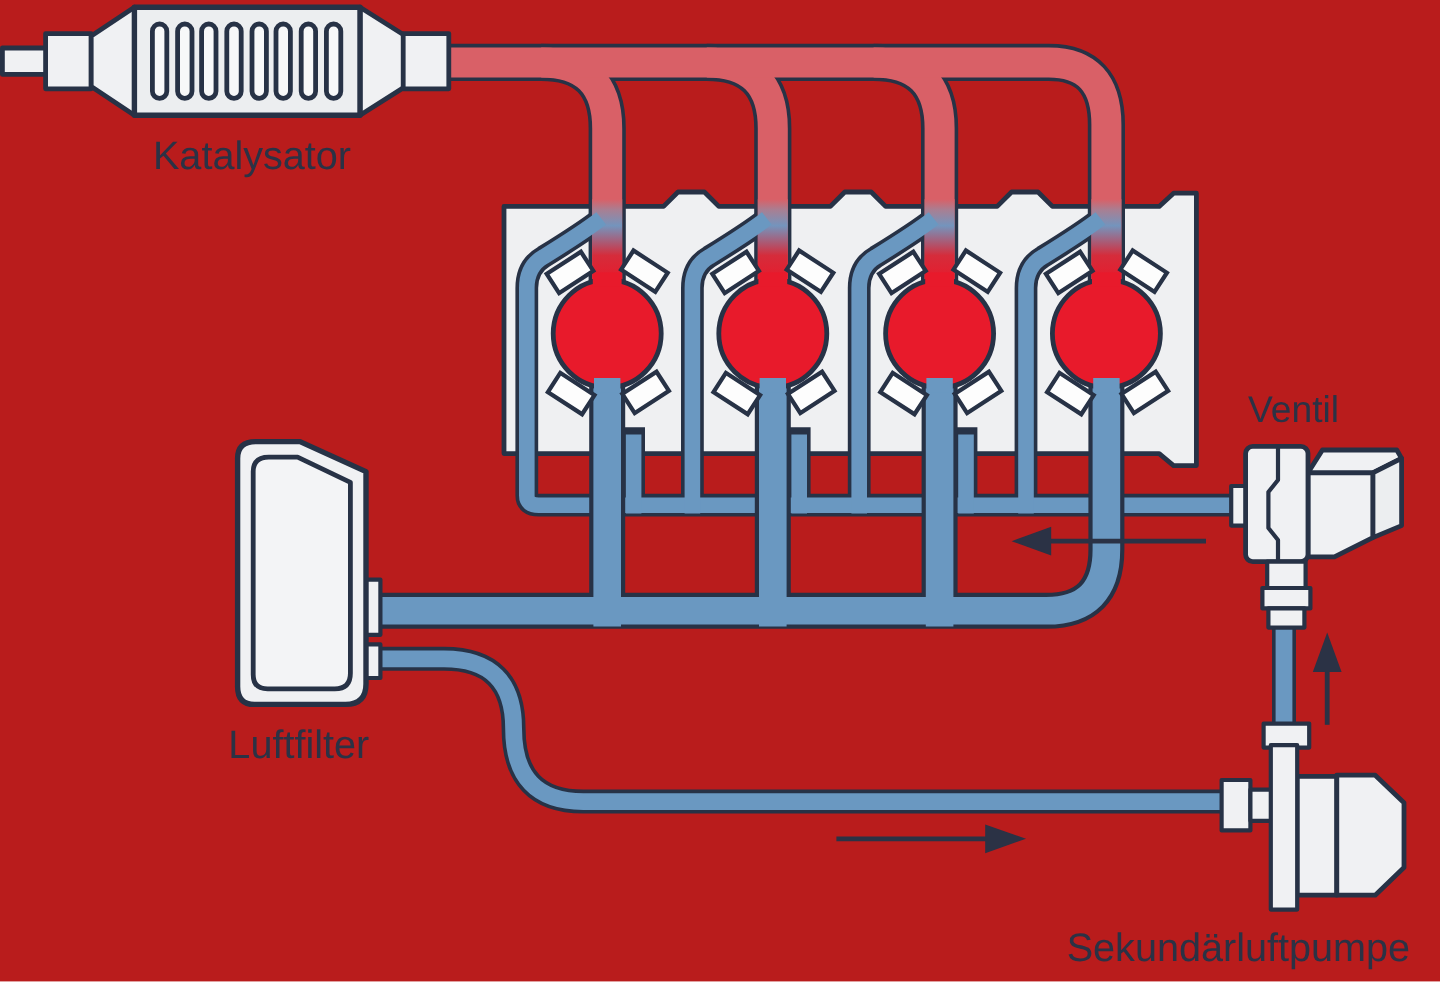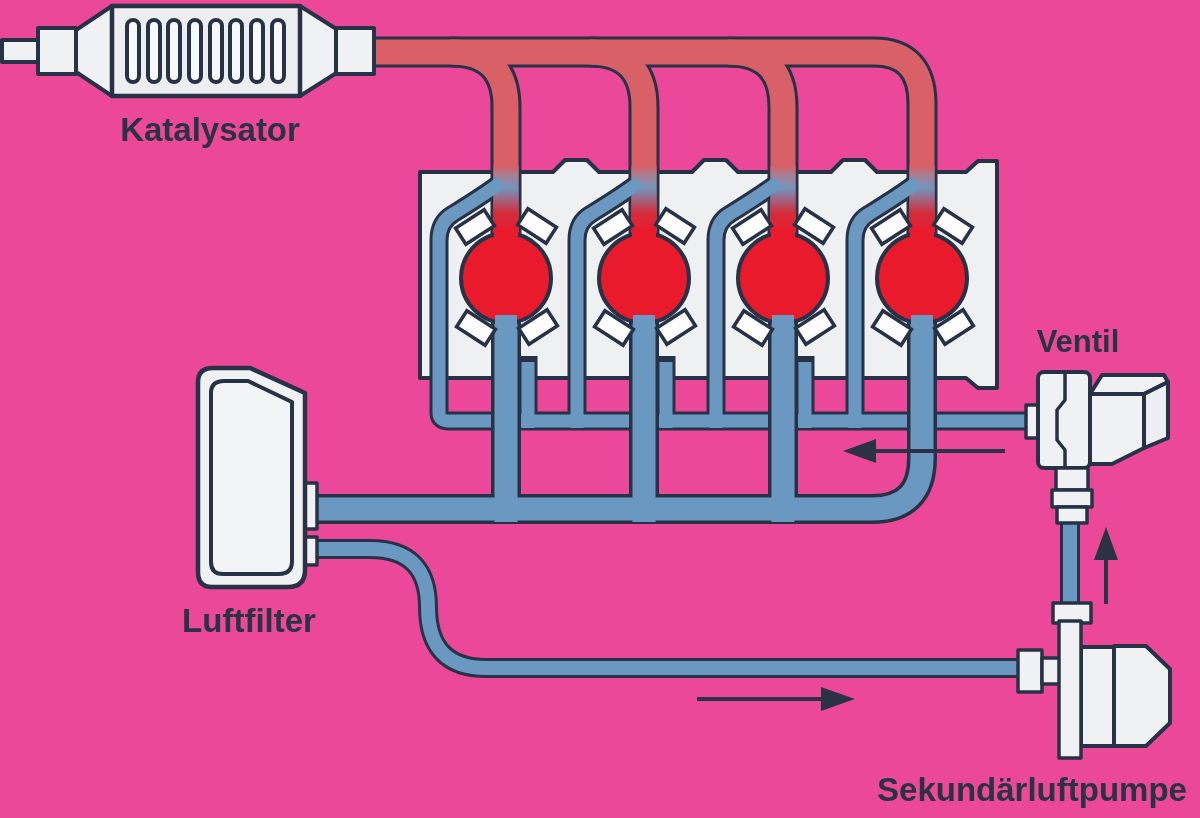--- a/index.html
+++ b/index.html
@@ -1,16 +1,16 @@
 <!DOCTYPE html>
 <html><head>
 <meta charset="utf-8">
 <style>
   html,body{margin:0;padding:0;background:#ffffff;}
-  .stage{width:1200px;height:818px;position:relative;background:#ec4899;overflow:hidden;font-weight:bold;}
+  .stage{width:1200px;height:818px;position:relative;background:#b91c1c;overflow:hidden;}
   svg{display:block;}
   text{font-family:"Liberation Sans","DejaVu Sans",sans-serif;fill:#2b3245;}
   .lbl{font-size:33px;}
   .lbl-sm{font-size:31px;}
 </style>
 </head>
 <body>
 
 <div class="stage">
 <svg width="1200" height="818" viewBox="0 0 1200 818">

